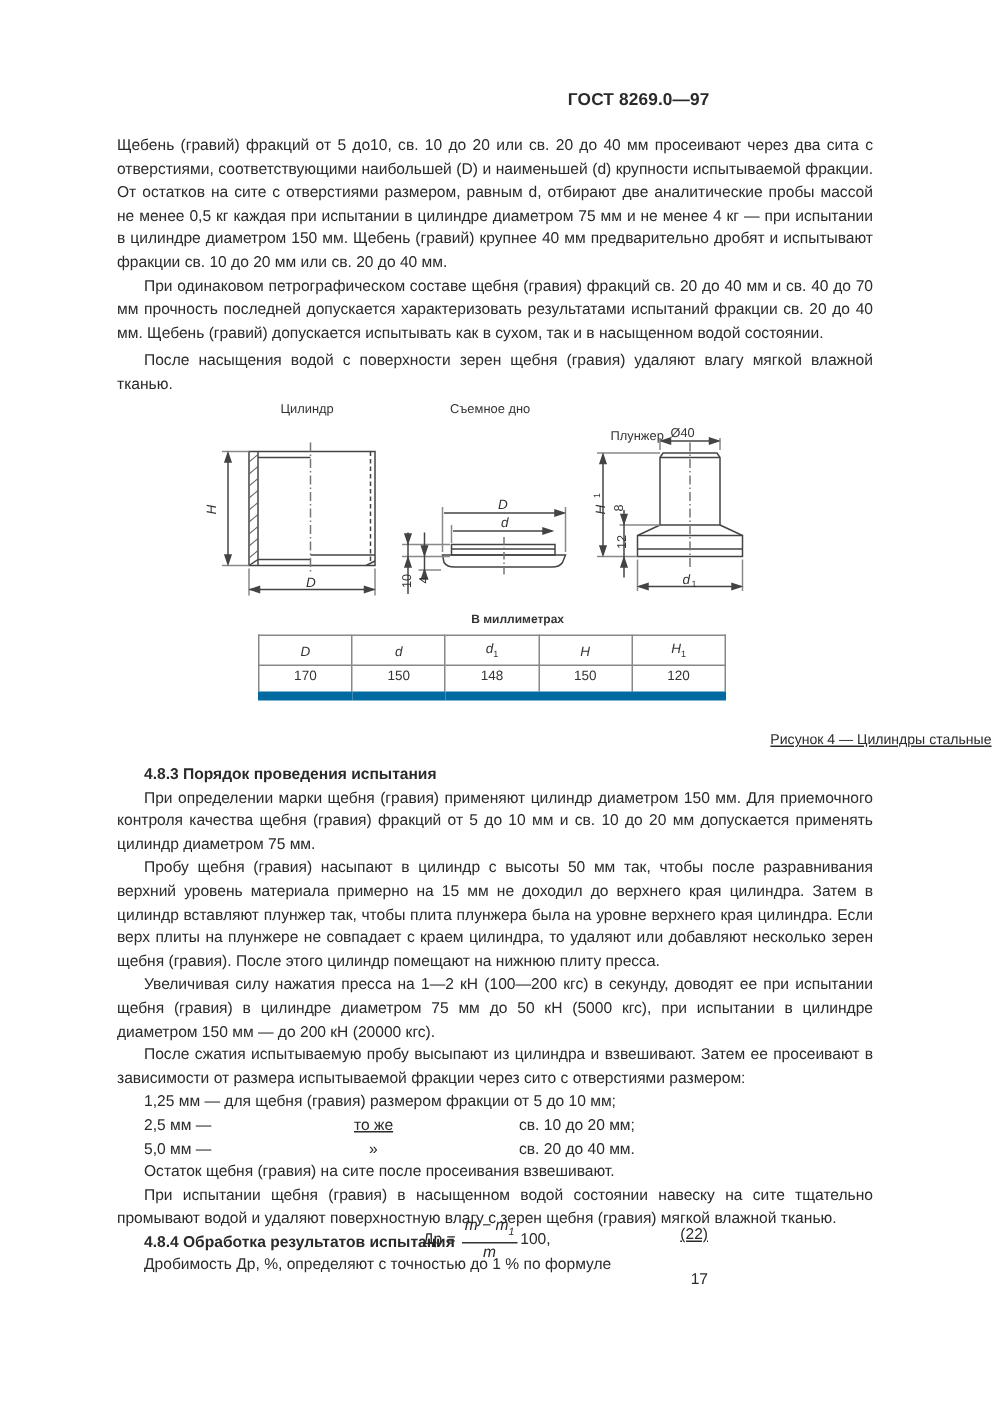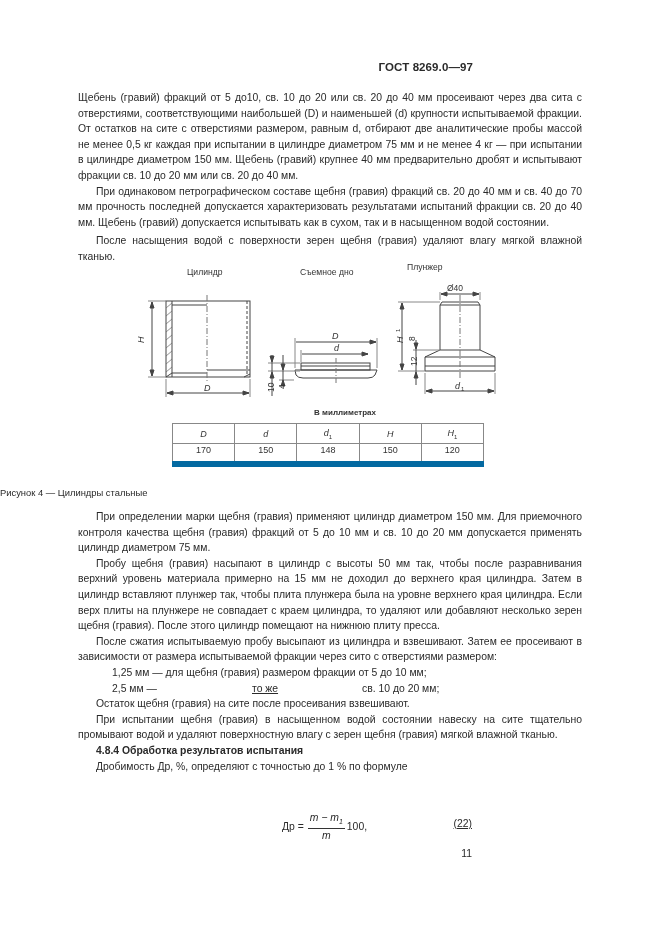--- a/index.html
+++ b/index.html
@@ -10,23 +10,23 @@
   .text { position: absolute; left: 78px; width: 504px; font-size: 10.4px; line-height: 15.6px; }
   .text p { margin: 0; text-align: justify; text-align-last: auto; }
   .indent { text-indent: 18px; }
   .fig-label { position: absolute; font-size: 8.6px; color: #333; }
   .units { position: absolute; right: 176px; top: 408px; font-size: 8px; color: #333; font-weight: bold; }
   table.dims { position: absolute; left: 172px; top: 423px; width: 312px; border-collapse: collapse; font-size: 9px; color: #333; }
   table.dims td, table.dims th { border-left: 1px solid #888; border-right: 1px solid #888; text-align: center; padding: 0; font-weight: normal; }
   table.dims th { border-top: 1px solid #888; border-bottom: 1px solid #888; height: 19px; font-style: italic; }
   table.dims tr.last td { border-bottom: 6px solid #0369a1; }
   table.dims td { height: 13px; line-height: 13px; }
-  .caption { position: absolute; left: 0; width: 661px; top: 487px; text-align: left; font-size: 9.4px; }
+  .caption { position: absolute; left: 0; width: 661px; top: 487px; text-align: right; font-size: 9.4px; text-decoration: underline; }
   .heading { font-weight: bold; }
-  .list-row { display: flex; text-indent: 0; margin-left: 16px; }
+  .list-row { display: flex; text-indent: 0; }
   .list-row span { display: inline-block; }
   .formula { position: absolute; left: 282px; top: 811px; font-size: 10.4px; display: flex; align-items: center; }
   .frac { display: inline-flex; flex-direction: column; align-items: center; margin: 0 2px 0 4px; }
   .frac .num { font-style: italic; border-bottom: 1px solid #333; padding: 0 2px; line-height: 13px; }
   .frac .den { font-style: italic; line-height: 13px; }
   .frac sub { font-size: 7px; }
   .eq-num { position: absolute; right: 80px; top: 818px; font-size: 10.4px; text-decoration: underline; }
   .page-num { position: absolute; right: 80px; top: 848px; font-size: 10.4px; }
   svg text { font-family: "Liberation Sans", sans-serif; }
 </style>
@@ -38,21 +38,21 @@
   <div class="header-code">ГОСТ 8269.0—97</div>
 
   <div class="text" style="top:90px;">
     <p>Щебень (гравий) фракций от 5 до10, св. 10 до 20 или св. 20 до 40 мм просеивают через два сита с отверстиями, соответствующими наибольшей (D) и наименьшей (d) крупности испытываемой фракции. От остатков на сите с отверстиями размером, равным d, отбирают две аналитические пробы массой не менее 0,5 кг каждая при испытании в цилиндре диаметром 75 мм и не менее 4 кг — при испытании в цилиндре диаметром 150 мм. Щебень (гравий) крупнее 40 мм предварительно дробят и испытывают фракции св. 10 до 20 мм или св. 20 до 40 мм.</p>
     <p class="indent">При одинаковом петрографическом составе щебня (гравия) фракций св. 20 до 40 мм и св. 40 до 70 мм прочность последней допускается характеризовать результатами испытаний фракции св. 20 до 40 мм. Щебень (гравий) допускается испытывать как в сухом, так и в насыщенном водой состоянии.</p>
     <p class="indent" style="margin-top:3px;">После насыщения водой с поверхности зерен щебня (гравия) удаляют влагу мягкой влажной тканью.</p>
   </div>
 
   <div class="fig-label" style="left:187px; top:267px;">Цилиндр</div>
   <div class="fig-label" style="left:300px; top:267px;">Съемное дно</div>
-  <div class="fig-label" style="left:407px; top:262px;">Плунжер</div>
+  <div class="fig-label" style="left:407px; top:285px;">Плунжер</div>
 
   <svg style="position:absolute; left:0; top:0;" width="661" height="420" viewBox="0 0 661 420">
     <g stroke="#444" fill="none" stroke-width="1">
 
       <g>
         <rect x="166" y="301" width="84" height="76"></rect>
         <line x1="172" y1="301" x2="172" y2="377"></line>
         <line x1="172" y1="305" x2="207" y2="305"></line>
         <line x1="172" y1="373" x2="207" y2="373"></line>
         <line x1="207" y1="370" x2="250" y2="370"></line>
@@ -170,43 +170,50 @@
       <td style="padding-bottom:4px;">148</td>
       <td style="padding-bottom:4px;">150</td>
       <td style="padding-bottom:4px;">120</td>
     </tr>
   </tbody>
     </table>
 
   <div class="caption">Рисунок 4 — Цилиндры стальные</div>
 
   <div class="text" style="top:509px;">
+    <p class="indent heading">4.8.3 Порядок проведения испытания</p>
     <p class="indent">При определении марки щебня (гравия) применяют цилиндр диаметром 150 мм. Для приемочного контроля качества щебня (гравия) фракций от 5 до 10 мм и св. 10 до 20 мм допускается применять цилиндр диаметром 75 мм.</p>
     <p class="indent">Пробу щебня (гравия) насыпают в цилиндр с высоты 50 мм так, чтобы после разравнивания верхний уровень материала примерно на 15 мм не доходил до верхнего края цилиндра. Затем в цилиндр вставляют плунжер так, чтобы плита плунжера была на уровне верхнего края цилиндра. Если верх плиты на плунжере не совпадает с краем цилиндра, то удаляют или добавляют несколько зерен щебня (гравия). После этого цилиндр помещают на нижнюю плиту пресса.</p>
+    <p class="indent">Увеличивая силу нажатия пресса на 1—2 кН (100—200 кгс) в секунду, доводят ее при испытании щебня (гравия) в цилиндре диаметром 75 мм до 50 кН (5000 кгс), при испытании в цилиндре диаметром 150 мм — до 200 кН (20000 кгс).</p>
     <p class="indent">После сжатия испытываемую пробу высыпают из цилиндра и взвешивают. Затем ее просеивают в зависимости от размера испытываемой фракции через сито с отверстиями размером:</p>
     <div style="padding-left:18px;">
       <div class="list-row">
         <span>1,25 мм — для щебня (гравия) размером фракции от 5 до 10 мм;</span>
       </div>
       <div class="list-row">
         <span style="width:140px;">2,5 мм —</span>
         <span style="width:110px;text-decoration:underline;">то же</span>
         <span>св. 10 до 20 мм;</span>
       </div>
+      <div class="list-row">
+        <span style="width:140px;">5,0 мм —</span>
+        <span style="width:110px; padding-left:10px; box-sizing:border-box;">»</span>
+        <span>св. 20 до 40 мм.</span>
+      </div>
     </div>
     <p class="indent">Остаток щебня (гравия) на сите после просеивания взвешивают.</p>
     <p class="indent">При испытании щебня (гравия) в насыщенном водой состоянии навеску на сите тщательно промывают водой и удаляют поверхностную влагу с зерен щебня (гравия) мягкой влажной тканью.</p>
     <p class="indent heading">4.8.4 Обработка результатов испытания</p>
     <p class="indent">Дробимость Др, %, определяют с точностью до 1 % по формуле</p>
   </div>
 
   <div class="formula">
     <span>Др =</span>
     <span class="frac">
       <span class="num"><span>m − m</span><sub>1</sub></span>
       <span class="den">m</span>
     </span>
     <span>100,</span>
   </div>
   <div class="eq-num">(22)</div>
 
-  <div class="page-num">11</div>
+  <div class="page-num">17</div>
 </div>
 
 </body></html>

